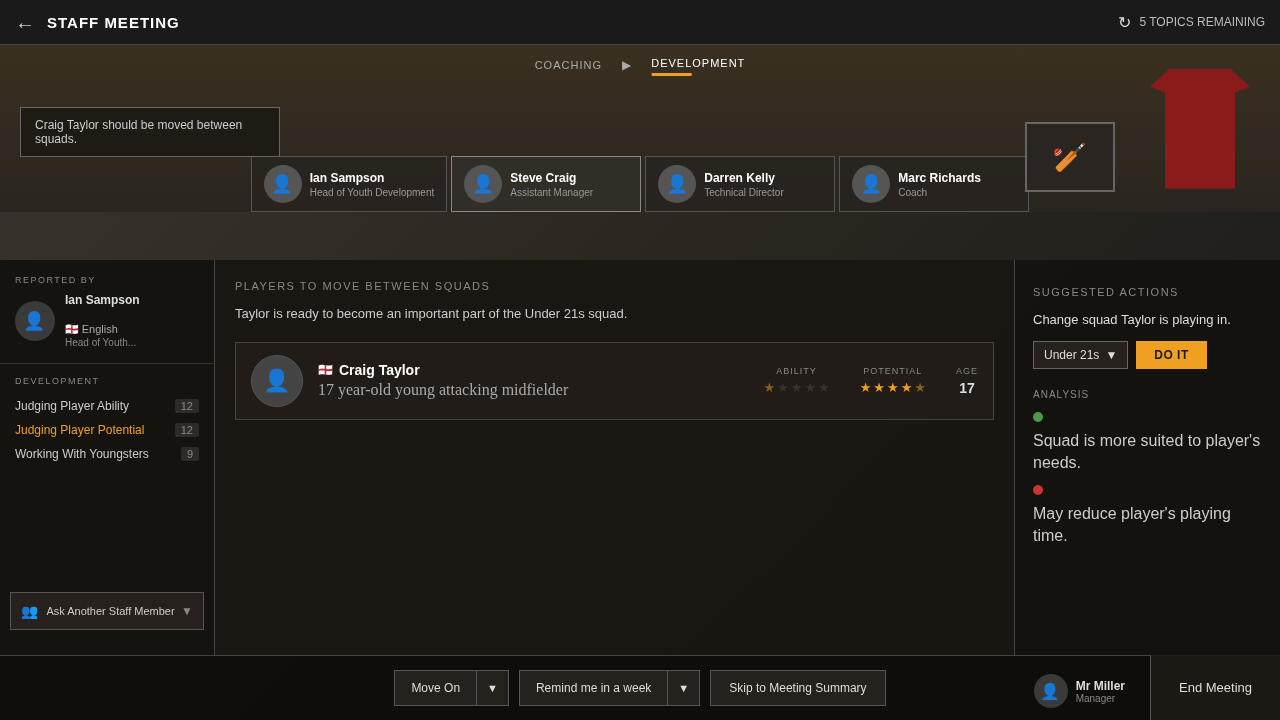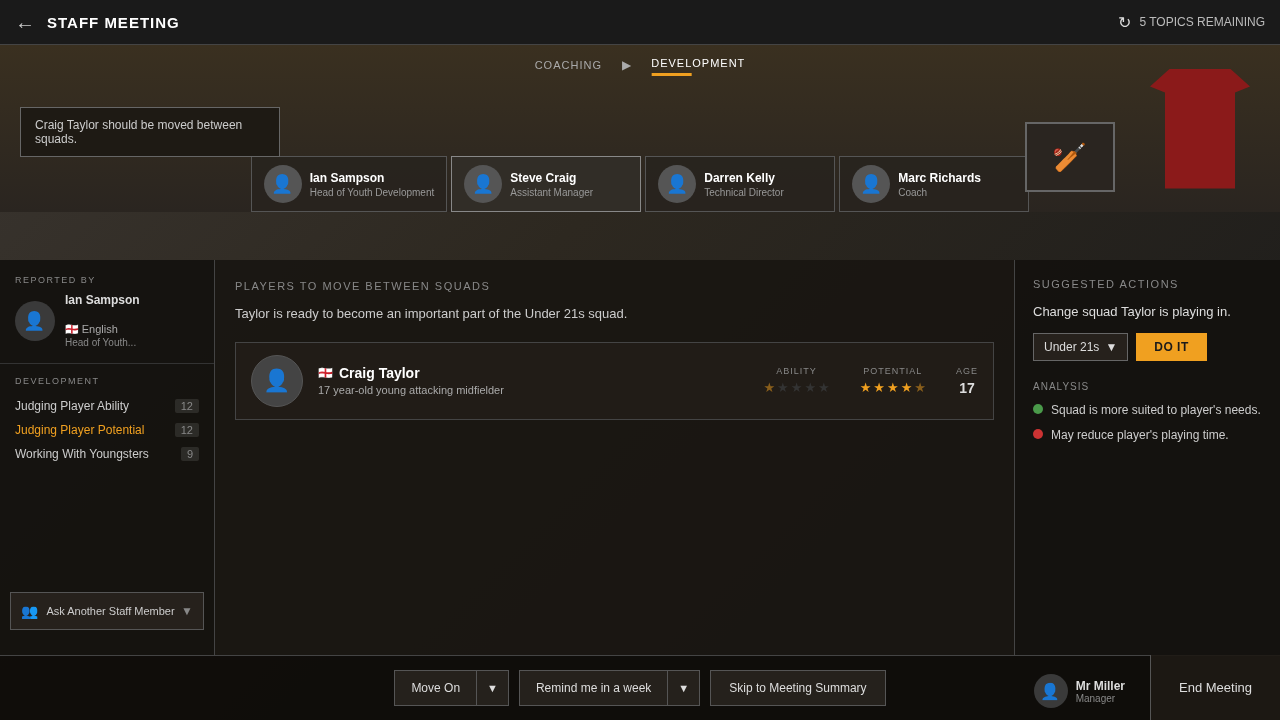--- a/index.html
+++ b/index.html
@@ -360,22 +360,23 @@
     }
     .player-flag-icon {
       font-size: 12px;
     }
     .player-name {
       font-size: 14px;
       font-weight: bold;
       color: #fff;
     }
     .player-desc {
-      font-size: 11px;
+      font-size: 16px;
       color: #aaa;
+      font-family: Liberation Serif, serif;
     }
     .player-stats {
       display: flex;
       gap: 30px;
       align-items: flex-start;
     }
     .stat-col { text-align: center; }
     .stat-label {
       font-size: 9px;
       color: #888;
@@ -405,20 +406,21 @@
       width: 265px;
       background: rgba(20,18,15,0.95);
       padding: 18px;
     }
     .right-panel-title {
       font-size: 11px;
       color: #888;
       letter-spacing: 1.5px;
       text-transform: uppercase;
       margin-bottom: 14px;
+      margin-top: 8px;
     }
     .suggested-action-desc {
       font-size: 13px;
       color: #ddd;
       margin-bottom: 14px;
     }
     .action-controls {
       display: flex;
       align-items: center;
       gap: 8px;
@@ -452,23 +454,24 @@
       color: #888;
       letter-spacing: 1px;
       text-transform: uppercase;
       margin-bottom: 10px;
     }
     .analysis-item {
       display: flex;
       align-items: flex-start;
       gap: 8px;
       margin-bottom: 8px;
-      font-size: 12px;
+      font-size: 16px;
       color: #ccc;
       line-height: 1.4;
+      flex-direction: column;
     }
     .analysis-dot-green {
       width: 10px;
       height: 10px;
       background: #4a9a4a;
       border-radius: 50%;
       flex-shrink: 0;
       margin-top: 2px;
     }
     .analysis-dot-red {

